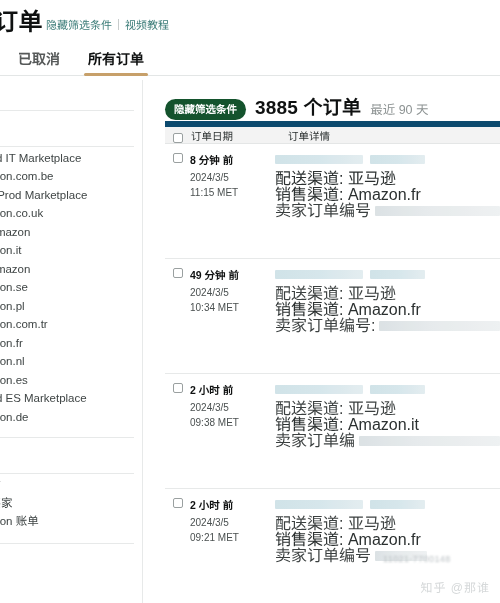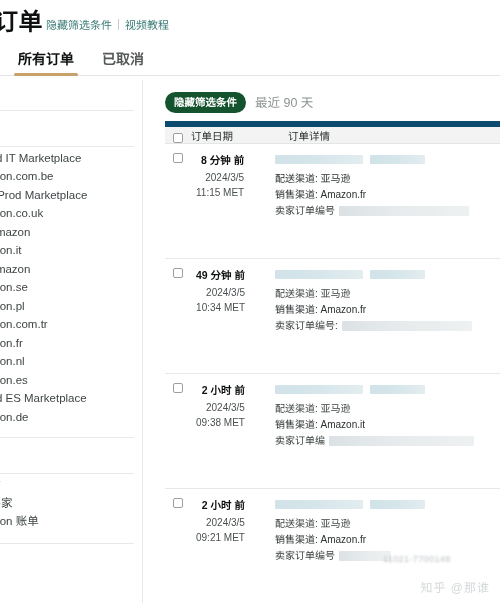--- a/index.html
+++ b/index.html
@@ -235,22 +235,21 @@
     height: 115px;
     border-bottom: 1px solid #e7e9e9;
     box-sizing: border-box;
   }
   .row-left {
     position: absolute;
     left: 8px;
     top: 9px;
     display: flex;
     align-items: flex-start;
-    gap: 13px;
-    text-align: right;
+    gap: 7px;
   }
   .date-block { line-height: 14px; }
   .rel-time {
     font-size: 10.5px;
     font-weight: 700;
     color: #0f1111;
     white-space: nowrap;
     margin-bottom: 3px;
   }
   .abs-date, .abs-time {
@@ -277,21 +276,21 @@
     height: 9px;
     width: 88px;
     margin-bottom: 7px;
   }
   .redact-title2 {
     height: 9px;
     width: 55px;
     margin: 0 0 7px 7px;
   }
   .kv {
-    font-size: 10px;
+    font-size: 16px;
     color: #2b3030;
     line-height: 16px;
     white-space: nowrap;
   }
   .kv .k { color: #2b3030; }
   .kv .v { color: #2b3030; }
   .kv.blurline {
     filter: blur(0.45px);
     opacity: .92;
   }
@@ -338,22 +337,22 @@
   <div class="header-links">
     <a href="#">隐藏筛选条件</a>
     <span class="link-sep"></span>
     <a href="#">视频教程</a>
   </div>
 
 </div>
 
 <div class="tabbar">
   <div class="tabs">
+    <div class="tab">已取消</div>
     <div class="tab active">所有订单</div>
-    <div class="tab">已取消</div>
   </div>
 </div>
 
 <div class="sidebar">
   <div class="side-heading">据：</div>
   <div class="side-rule"></div>
   <div class="side-group-title">道</div>
   <div class="side-rule"></div>
 
   <div class="side-item">Prod IT Marketplace</div>
@@ -380,20 +379,21 @@
   <div class="side-item">业买家</div>
   <div class="side-item">mazon 账单</div>
 
   <div class="side-rule" style="margin-top:12px"></div>
 </div>
 
 <div class="main">
 
   <div class="count-bar">
     <button class="filter-pill">隐藏筛选条件</button>
+    <span class="count-number">3885 个订单</span>
     <span class="count-period">最近 90 天</span>
   </div>
 
   <div class="list-head">
     <span class="cbx"></span>
     <span class="head-date">订单日期</span>
     <span class="head-detail">订单详情</span>
   </div>
 
   <div class="rows">

